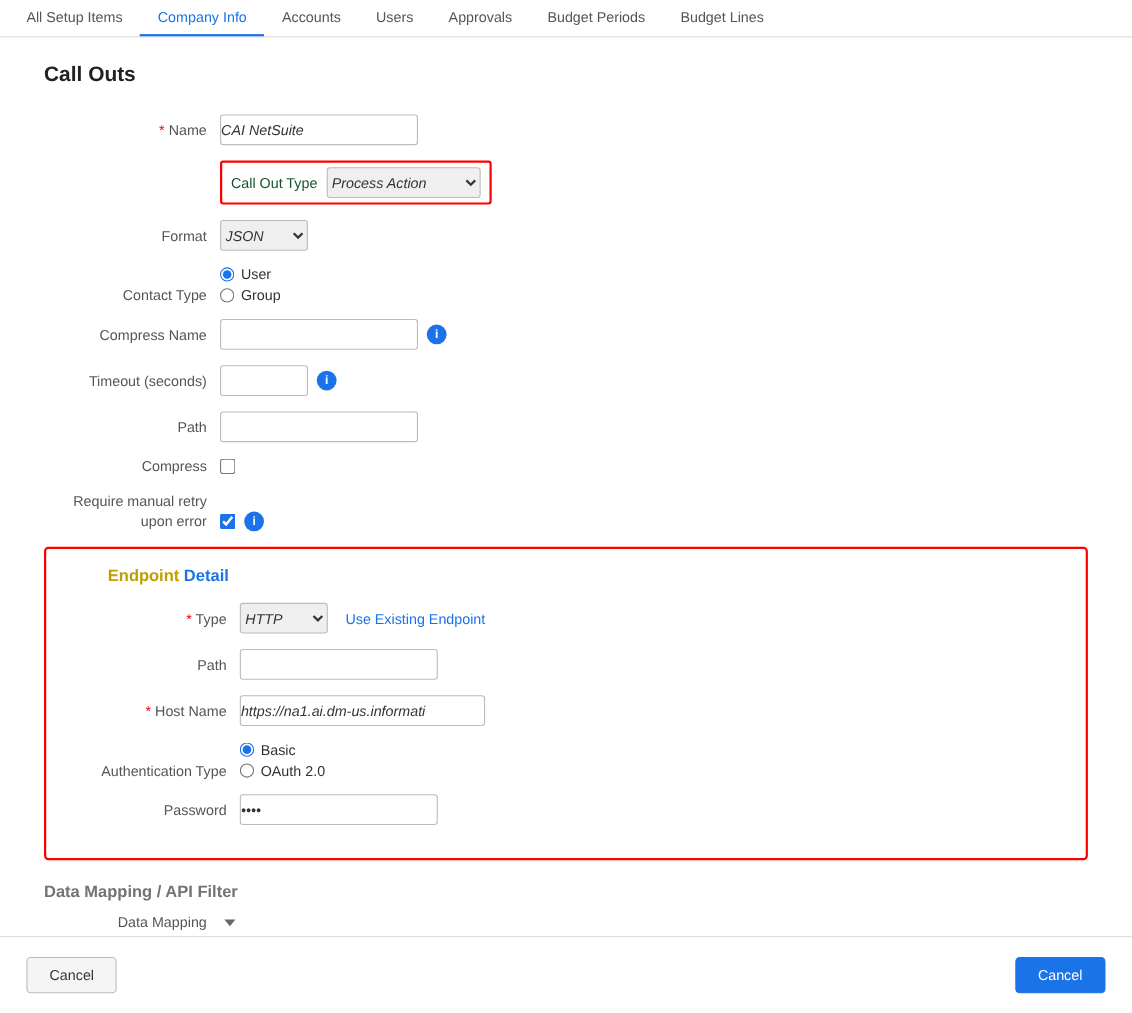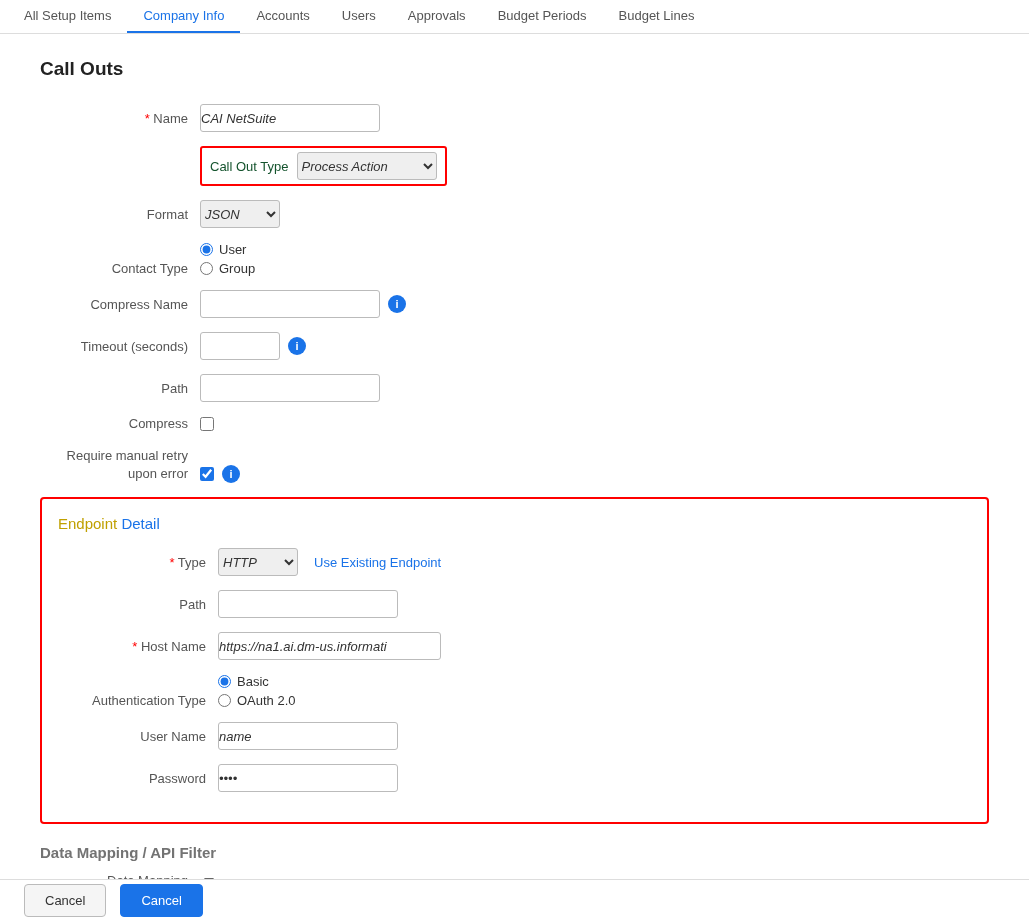--- a/index.html
+++ b/index.html
@@ -104,23 +104,24 @@
     
     .section-box {
       border: 2px solid red;
       border-radius: 4px;
       padding: 16px;
       margin-bottom: 20px;
       margin-left: 0;
     }
     .section-title {
       font-size: 15px;
-      font-weight: normal;
+      font-weight: bold;
       color: #c0a000;
       margin-bottom: 16px;
+      margin-left: 40px;
     }
     .section-title span.blue { color: #1a73e8; }
 
     
     .link {
       color: #1a73e8;
       cursor: pointer;
       text-decoration: none;
       font-size: 13px;
     }
@@ -158,22 +159,22 @@
       padding: 3px 4px;
     }
 
     
     .bottom-bar {
       position: fixed;
       bottom: 0;
       right: 0;
       left: 0;
       display: flex;
-      justify-content: flex-start;
-      padding: 4px 24px;
+      justify-content: space-between;
+      padding: 18px 24px;
       gap: 14px;
       background: #fff;
       border-top: 1px solid #ddd;
     }
     .btn {
       padding: 8px 20px;
       border-radius: 4px;
       font-size: 13px;
       cursor: pointer;
       border: 1px solid #bbb;
@@ -332,24 +333,20 @@
           <input type="radio" name="auth_type" checked="" style="">
           <span>Basic</span>
         </label>
         <label class="radio-option">
           <input type="radio" name="auth_type" style="">
           <span>OAuth 2.0</span>
         </label>
       </div>
     </div>
 
-    <div class="form-row">
-      <label class="form-label">User Name</label>
-      <input type="text" class="form-control" style="width: 180px;" value="name">
-    </div>
 
     <div class="form-row">
       <label class="form-label">Password</label>
       <input type="password" class="form-control" style="width: 180px;" value="pass">
     </div>
   </div>
 
   <div>
     <div class="section-title-orange">Data Mapping / API Filter</div>
 

